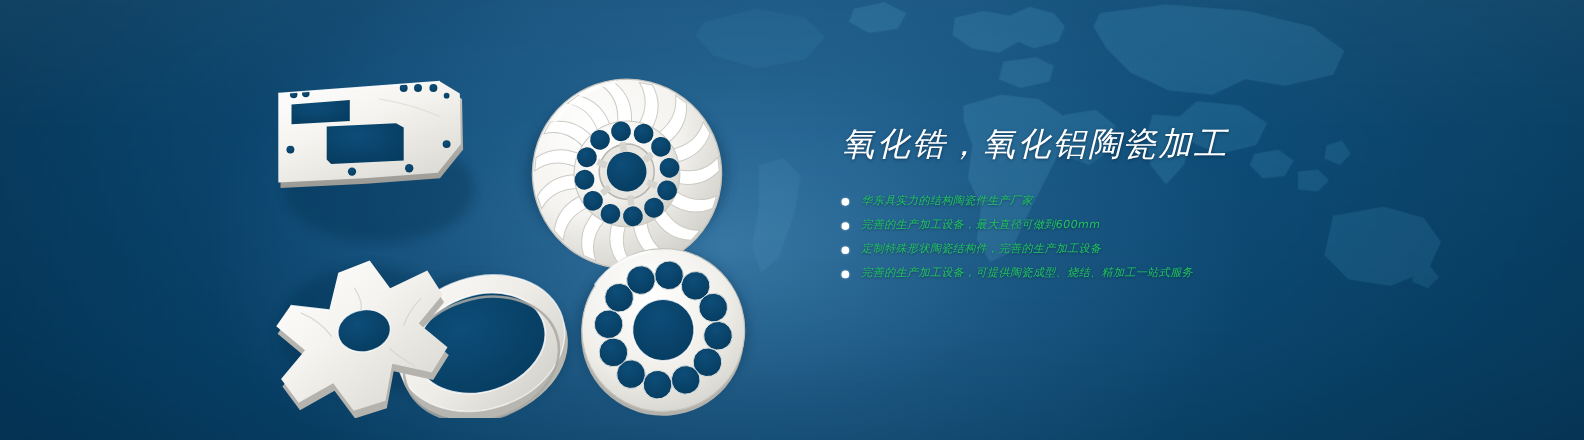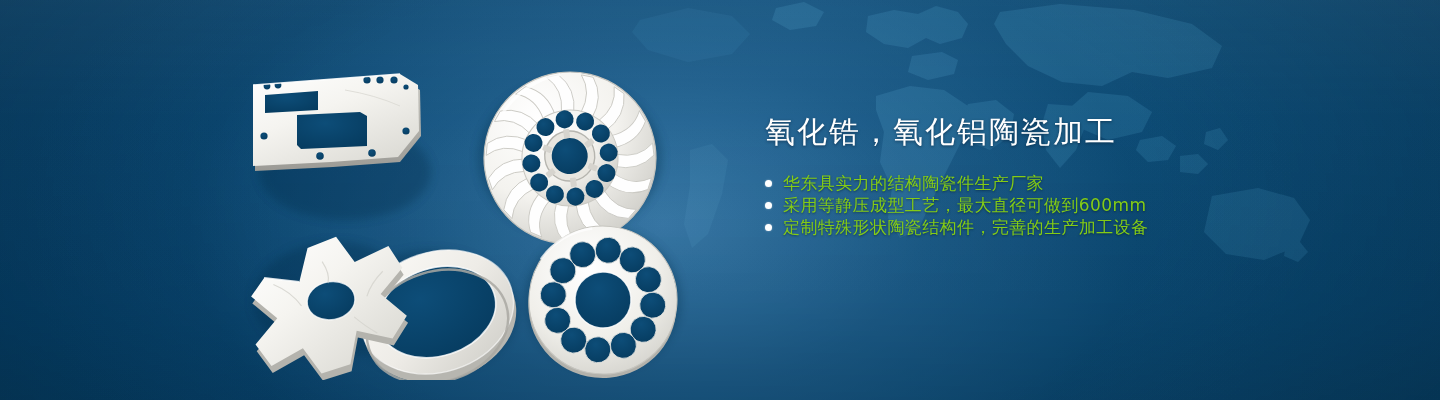--- a/index.html
+++ b/index.html
@@ -57,20 +57,21 @@
     position:absolute;
     left:225px; top:50px;
     width:480px; height:330px;
   }
 
   
   .text-block {
     position:absolute;
     left:765px; top:110px;
     width:620px;
+    font-style:italic;
   }
   .headline {
     font-size:30px;
     line-height:44px;
     letter-spacing:2px;
     color:#ffffff;
     font-weight:400;
     text-shadow:0 1px 3px rgba(0,20,40,0.55);
     white-space:nowrap;
   }
@@ -86,23 +87,23 @@
   }
   .bullet-dot {
     width:7px; height:7px;
     border-radius:50%;
     background:#ffffff;
     flex:0 0 auto;
     margin-right:11px;
     box-shadow:0 0 2px rgba(255,255,255,0.5);
   }
   .bullet-text {
-    font-size:17px;
+    font-size:10px;
     line-height:22px;
-    color:#84cc16;
+    color:#22c55e;
     letter-spacing:0.4px;
     white-space:nowrap;
     text-shadow:0 1px 2px rgba(0,20,40,0.5);
     text-align:center;
   }
 </style>
 </head>
 <body>
 
 <div class="banner">
@@ -333,22 +334,26 @@
   <div class="text-block">
     <h1 class="headline">氧化锆，氧化铝陶瓷加工</h1>
 
     <ul class="bullets">
       <li class="bullet">
         <span class="bullet-dot"></span>
         <span class="bullet-text">华东具实力的结构陶瓷件生产厂家</span>
       </li>
       <li class="bullet">
         <span class="bullet-dot"></span>
-        <span class="bullet-text">采用等静压成型工艺，最大直径可做到600mm</span>
+        <span class="bullet-text">完善的生产加工设备，最大直径可做到600mm</span>
       </li>
       <li class="bullet">
         <span class="bullet-dot"></span>
         <span class="bullet-text">定制特殊形状陶瓷结构件，完善的生产加工设备</span>
       </li>
+      <li class="bullet">
+        <span class="bullet-dot"></span>
+        <span class="bullet-text">完善的生产加工设备，可提供陶瓷成型、烧结、精加工一站式服务</span>
+      </li>
     </ul>
   </div>
 
 </div>
 
 </body></html>

